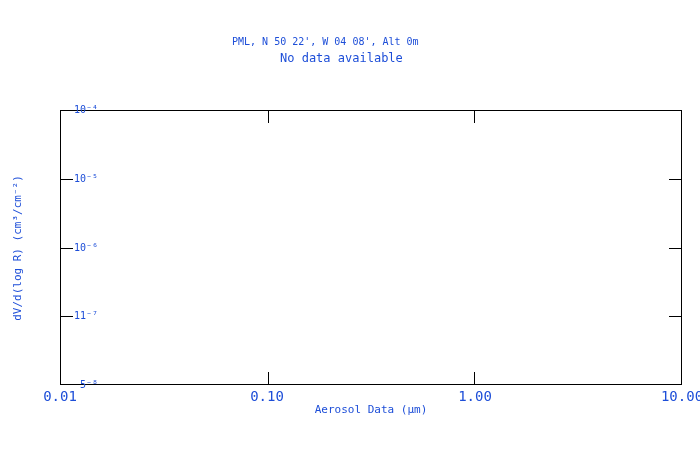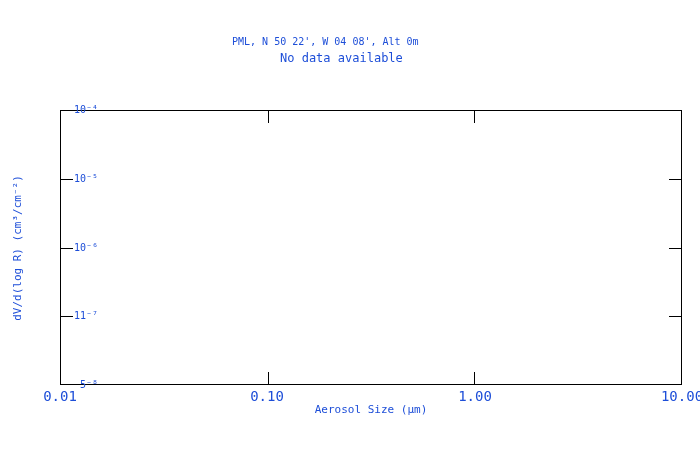--- a/index.html
+++ b/index.html
@@ -113,16 +113,16 @@
   <div class="ytick-label" style="top:179px">10⁻⁵</div>
   <div class="ytick-label" style="top:248px">10⁻⁶</div>
   <div class="ytick-label" style="top:316px">11⁻⁷</div>
   <div class="ytick-label" style="top:385px">5⁻⁸</div>
 
   <div class="xtick-label" style="left:60px">0.01</div>
   <div class="xtick-label" style="left:267px">0.10</div>
   <div class="xtick-label" style="left:475px">1.00</div>
   <div class="xtick-label" style="left:682px">10.00</div>
 
-  <div class="x-title">Aerosol Size (µm)</div>
+  <div class="x-title">Aerosol Data (µm)</div>
   <div class="y-title">dV/d(log R) (cm³/cm⁻²)</div>
 
 </div>
 
 </body></html>

